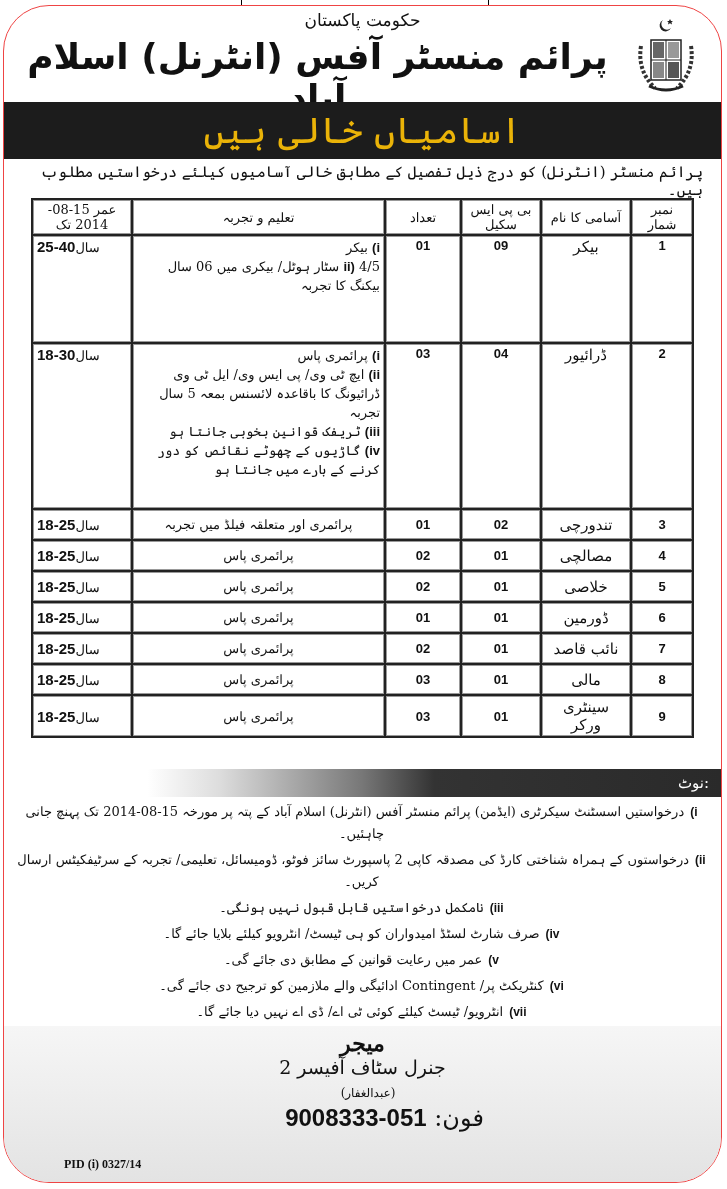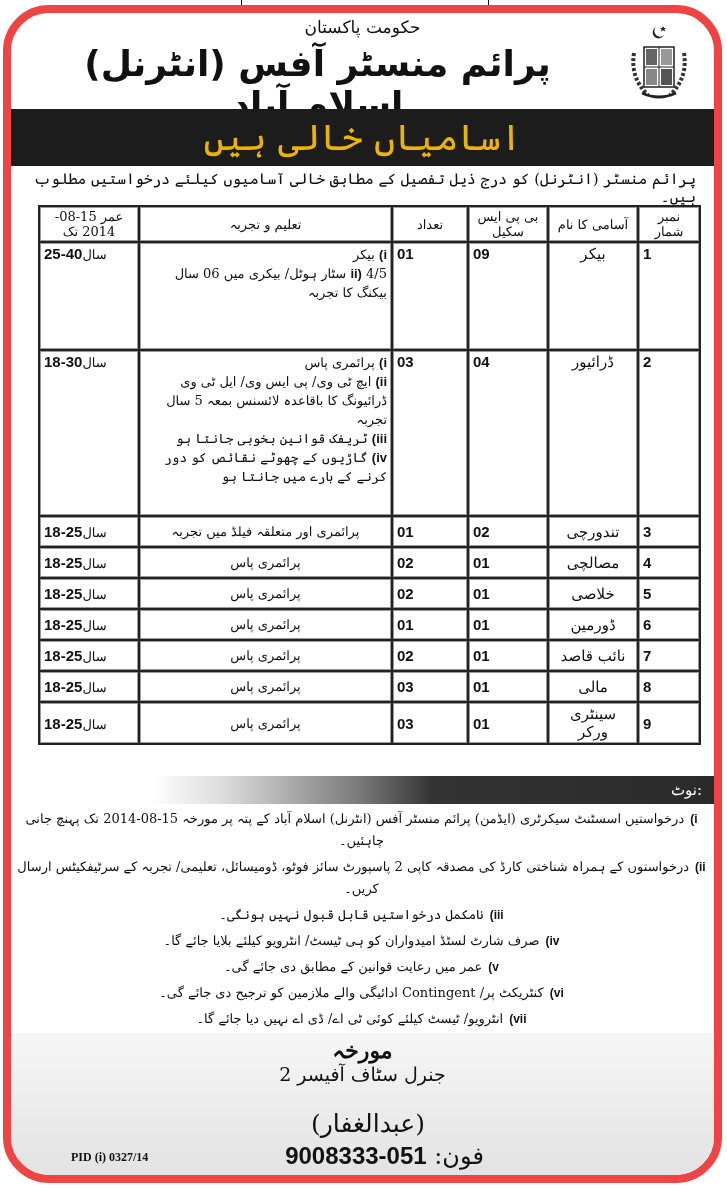--- a/index.html
+++ b/index.html
@@ -1,46 +1,46 @@
 <!DOCTYPE html>
 <html><head>
 <meta charset="utf-8">
 <style>
   html, body { margin:0; padding:0; background:#fff; }
   body { width:727px; height:1189px; position:relative; overflow:hidden; font-family:"DejaVu Sans", sans-serif; color:#111; }
   .topline { position:absolute; top:0; left:241px; width:246px; height:6px; border-left:1px solid #000; border-right:1px solid #000; }
-  .frame { position:absolute; left:3px; top:5px; width:719px; height:1178px; border:8px solid #ef4444; border-radius:46px; box-sizing:border-box; overflow:hidden; background:#fff; }
+  .frame { position:absolute; left:3px; top:5px; width:719px; height:1178px; border:1px solid #ef4444; border-radius:46px; box-sizing:border-box; overflow:hidden; background:#fff; }
   .header { position:absolute; left:0; right:0; top:0; height:96px; }
   .gov { position:absolute; top:4px; left:0; right:0; text-align:center; font-size:17px; font-family:"DejaVu Serif", serif; direction:rtl; }
   .title { position:absolute; top:30px; left:20px; right:110px; text-align:center; font-size:36px; font-weight:bold; direction:rtl; letter-spacing:0px; }
   .emblem { position:absolute; right:22px; top:10px; width:66px; height:80px; }
   .band { position:absolute; left:0; right:0; top:96px; height:57px; background:#1c1c1c; color:#eab308; text-align:center; font-size:36px; line-height:57px; direction:rtl; font-family:"DejaVu Serif", serif; }
   .intro { position:absolute; top:157px; right:18px; left:18px; font-size:15px; direction:rtl; text-align:right; font-family:"DejaVu Serif", serif; }
   table.jobs { position:absolute; left:27px; top:192px; width:663px; border-collapse:collapse; direction:rtl; }
   table.jobs th, table.jobs td { border:2px solid #222; box-shadow: inset 0 0 0 1px #999; padding:2px 4px; vertical-align:top; }
   table.jobs th { font-size:13px; font-weight:normal; height:22px; text-align:center; font-family:"DejaVu Serif", serif; vertical-align:middle; }
-  td.num { font-family:"Liberation Sans", sans-serif; font-weight:bold; font-size:15px; text-align:left; }
+  td.num { font-family:"Liberation Sans", sans-serif; font-weight:bold; font-size:13px; text-align:center; }
   td.name { font-size:15px; text-align:center; font-family:"DejaVu Serif", serif; }
   td.edu { font-size:13px; text-align:right; font-family:"DejaVu Serif", serif; line-height:19px; }
   td.age { font-family:"Liberation Sans", sans-serif; font-weight:bold; font-size:15px; text-align:left; direction:ltr; }
   td.age .sal { font-family:"DejaVu Serif", serif; font-weight:normal; font-size:13px; }
   .roman { font-family:"Liberation Sans", sans-serif; font-weight:bold; }
   tr.tall td { height:160px; }
   tr.mid td { height:102px; }
   tr.small td { height:25px; vertical-align:middle; }
   .note-bar { position:absolute; top:763px; left:0; right:0; height:28px; background:linear-gradient(to right, #fff 0%, #fff 20%, #ddd 30%, #777 50%, #333 60%, #2a2a2a 100%); }
   .note-title { position:absolute; right:12px; top:0; color:#fff; font-size:15px; line-height:28px; font-family:"DejaVu Serif", serif; }
   .notes { position:absolute; top:795px; right:8px; left:6px; direction:rtl; text-align:center; font-size:13px; font-family:"DejaVu Serif", serif; }
   .notes .item { margin-bottom:4px; line-height:22px; }
   .notes .roman { font-size:12px; margin-left:6px; }
   .sig { position:absolute; top:1020px; left:0; right:0; bottom:0; background:linear-gradient(to bottom, #f6f6f6, #e3e3e3); }
   .sig .line { text-align:center; direction:rtl; font-family:"DejaVu Serif", serif; }
   .sig .l1 { font-size:22px; font-weight:bold; margin-top:4px; }
   .sig .l2 { font-size:19px; }
-  .sig .l3 { font-size:25px; margin-top:24px;padding-left:11px; }
+  .sig .l3 { font-size:12px; margin-top:8px;padding-left:11px; }
   .sig .phone { font-size:24px; margin-top:4px;padding-left:44px; }
   .sig .phone b { font-family:"Liberation Sans", sans-serif; }
   .pid { position:absolute; left:40px; bottom:10px; font-size:12px; font-family:"Liberation Serif", serif; font-weight:bold;margin-left:20px; }
 </style>
 </head>
 <body>
 
 <div class="topline"></div>
 
 <div class="frame">
@@ -184,21 +184,21 @@
       <div class="item"><span class="roman">i)</span><span>درخواستیں اسسٹنٹ سیکرٹری (ایڈمن) پرائم منسٹر آفس (انٹرنل) اسلام آباد کے پتہ پر مورخہ 15-08-2014 تک پہنچ جانی چاہئیں۔</span></div>
       <div class="item"><span class="roman">ii)</span><span>درخواستوں کے ہمراہ شناختی کارڈ کی مصدقہ کاپی 2 پاسپورٹ سائز فوٹو، ڈومیسائل، تعلیمی/ تجربہ کے سرٹیفکیٹس ارسال کریں۔</span></div>
       <div class="item"><span class="roman">iii)</span><span>نامکمل درخواستیں قابل قبول نہیں ہونگی۔</span></div>
       <div class="item"><span class="roman">iv)</span><span>صرف شارٹ لسٹڈ امیدواران کو ہی ٹیسٹ/ انٹرویو کیلئے بلایا جائے گا۔</span></div>
       <div class="item"><span class="roman">v)</span><span>عمر میں رعایت قوانین کے مطابق دی جائے گی۔</span></div>
       <div class="item"><span class="roman">vi)</span><span>کنٹریکٹ پر/ Contingent ادائیگی والے ملازمین کو ترجیح دی جائے گی۔</span></div>
       <div class="item"><span class="roman">vii)</span><span>انٹرویو/ ٹیسٹ کیلئے کوئی ٹی اے/ ڈی اے نہیں دیا جائے گا۔</span></div>
     </div>
 
   <div class="sig">
-    <div class="line l1">مورخہ</div>
+    <div class="line l1">میجر</div>
     <div class="line l2">جنرل سٹاف آفیسر 2</div>
     <div class="line l3">(عبدالغفار)</div>
     <div class="line phone">
       <span>فون:</span>
       <b>051-9008333</b>
     </div>
     <div class="pid">PID (i) 0327/14</div>
   </div>
 
 </div>

